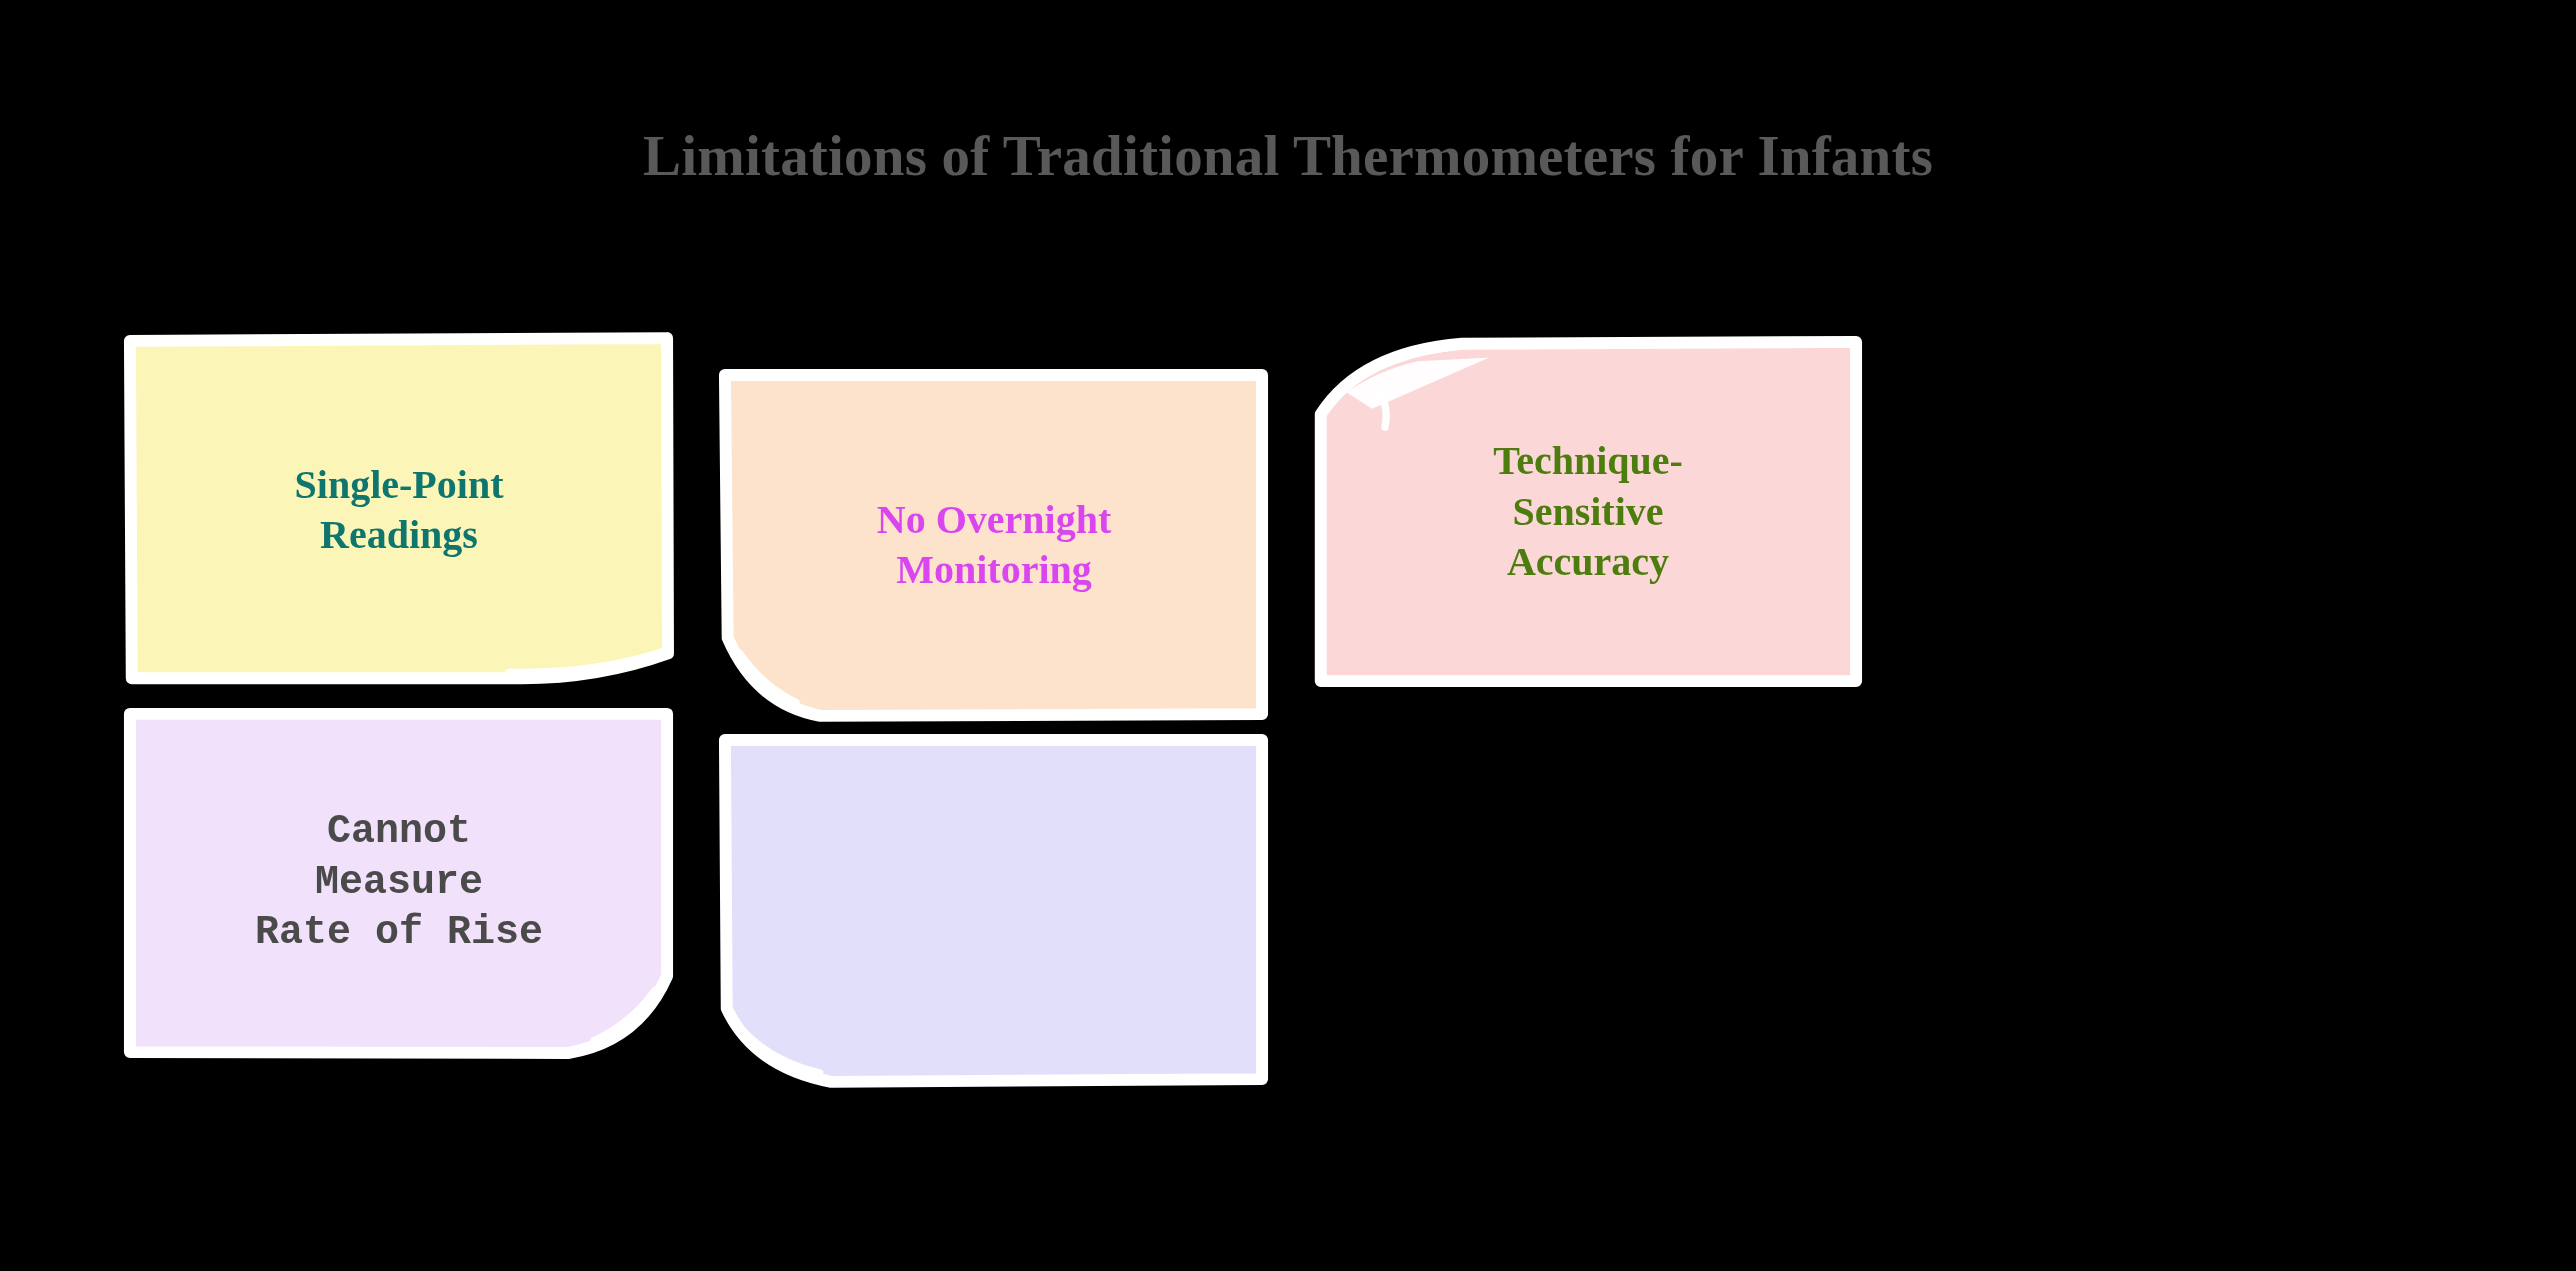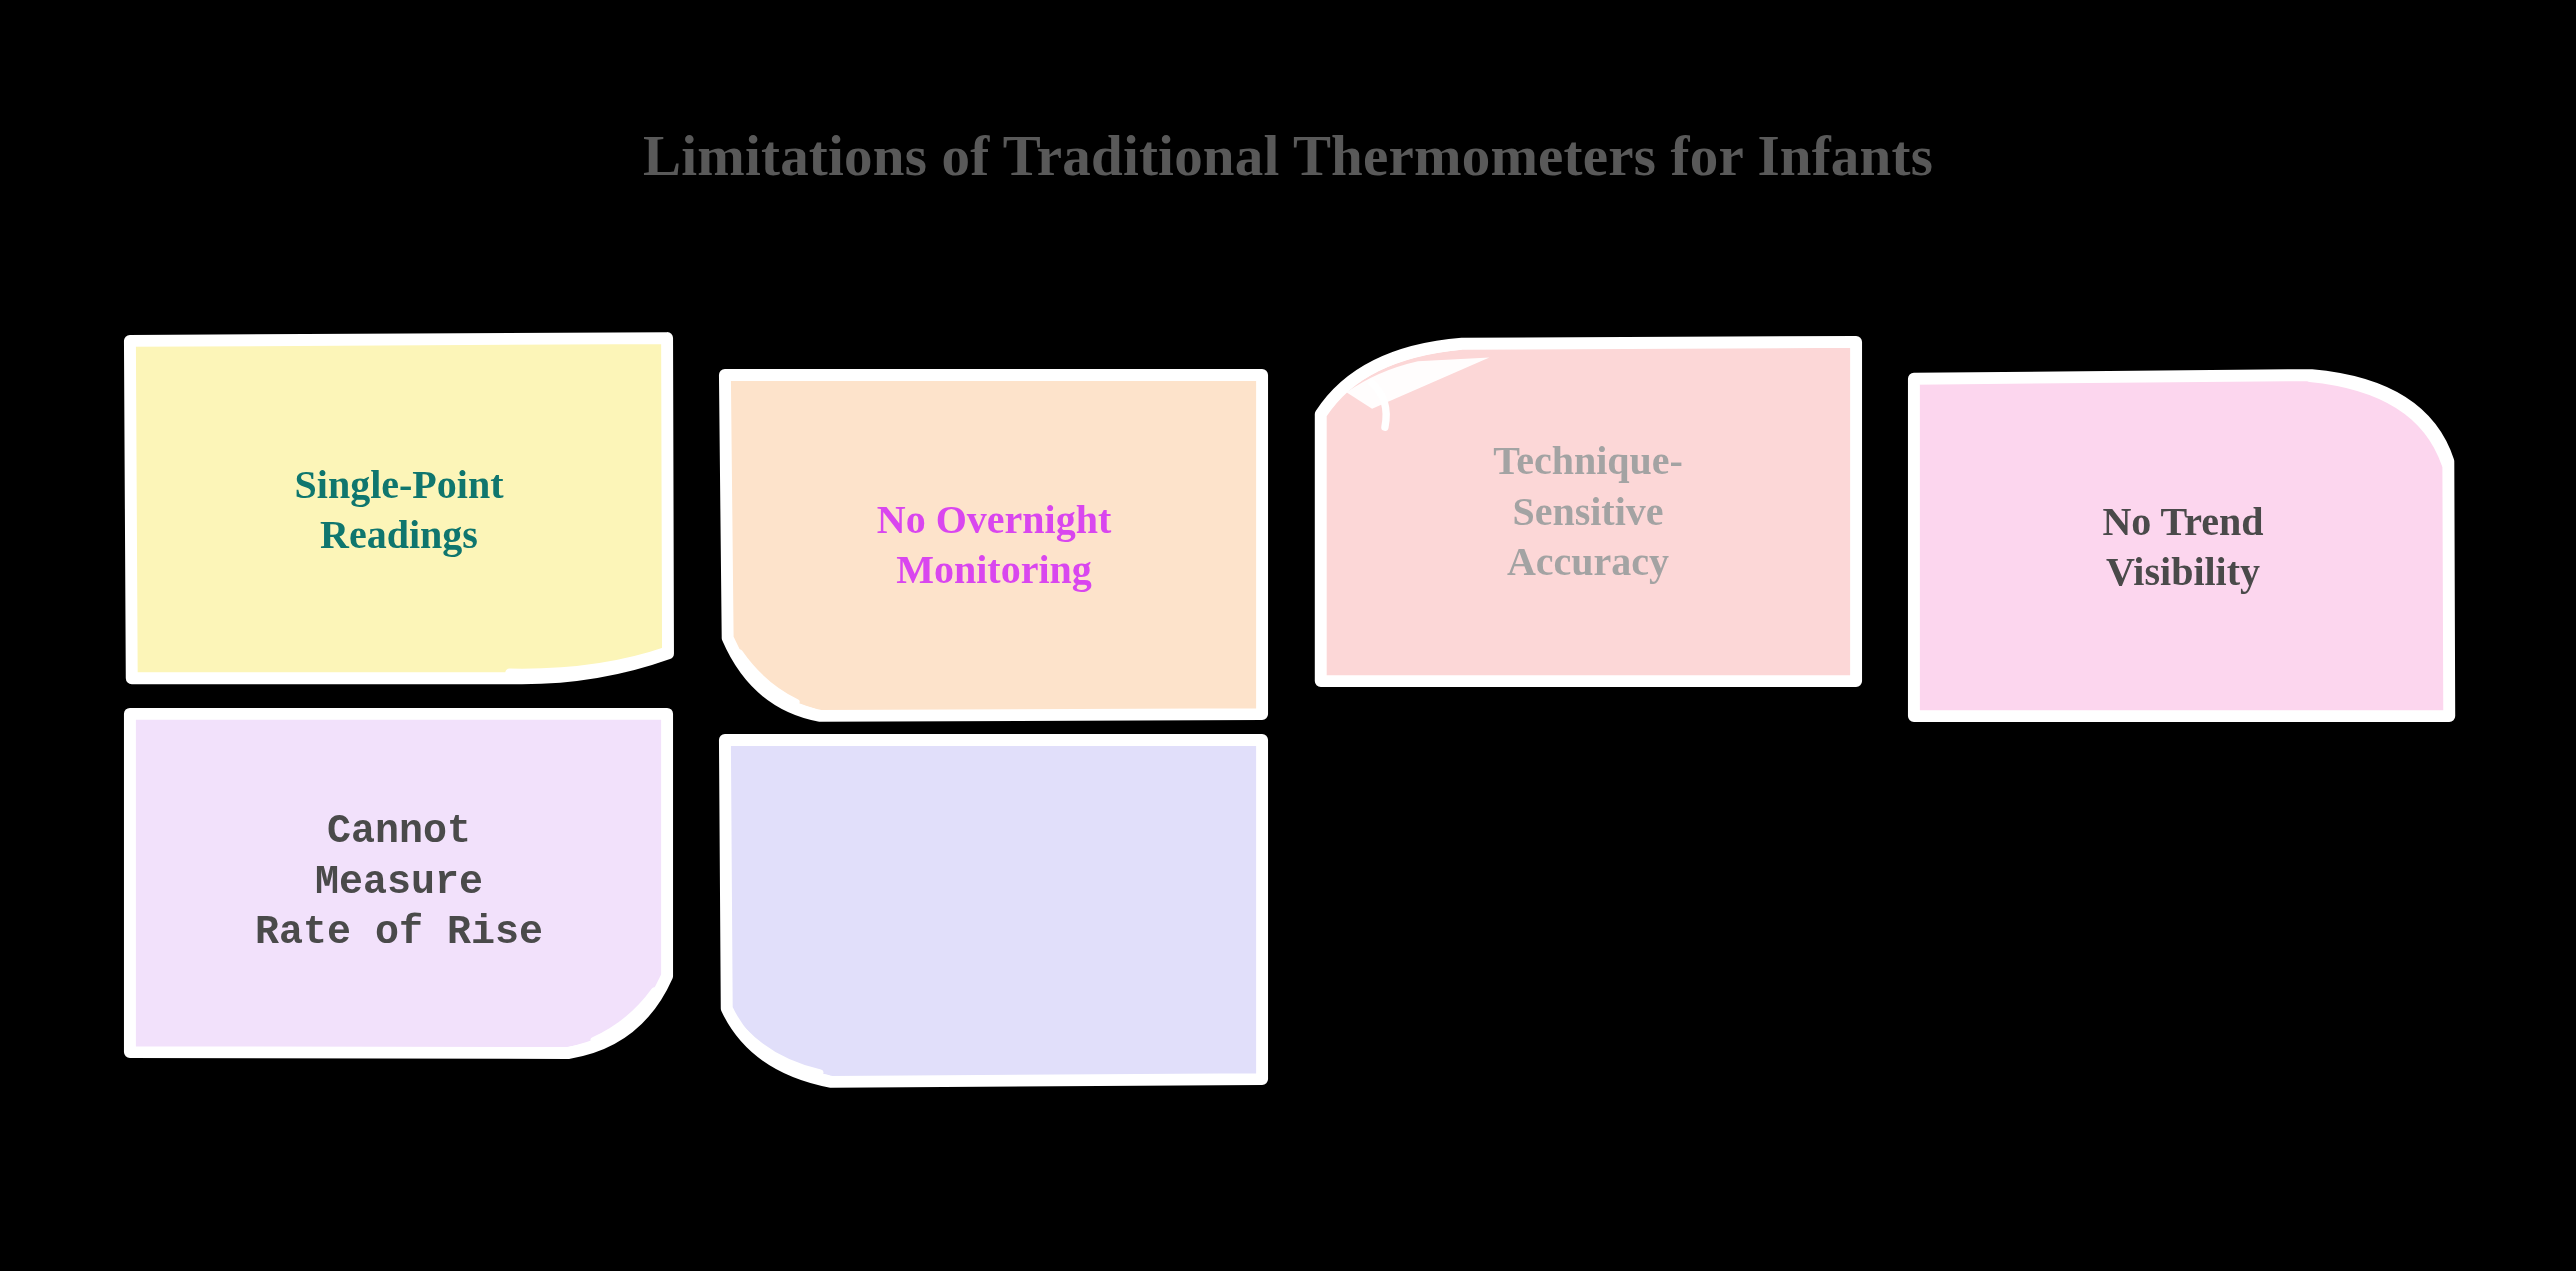--- a/index.html
+++ b/index.html
@@ -96,30 +96,23 @@
     <div class="card-label" style="color: #d946ef;">No Overnight<br>Monitoring</div>
   </div>
 
   <div class="card" id="card-3">
     <svg class="card-svg" viewBox="0 0 614 396">
       <path class="c-fill-3" d="M16,92 Q60,24 170,15 L600,13 L600,383 L16,383 Z" fill="#FCD7D7" stroke="#FFFFFF" stroke-width="13" stroke-linejoin="round"></path>
       <path d="M17,90 Q62,28 168,17" fill="none" stroke="#FFFFFF" stroke-width="9" stroke-linecap="round"></path>
       <path d="M44,68 Q78,44 122,34 L200,30 L72,86 Z" fill="#FFFFFF" opacity="0.95"></path>
       <path d="M72,58 Q92,76 86,106" fill="none" stroke="#FFFFFF" stroke-width="8" stroke-linecap="round"></path>
     </svg>
-    <div class="card-label" style="color: #a3a3a3;">Technique-<br>Sensitive<br>Accuracy</div>
+    <div class="card-label" style="color: #4d7c0f;">Technique-<br>Sensitive<br>Accuracy</div>
   </div>
 
-  <div class="card" id="card-4">
-    <svg class="card-svg" viewBox="0 0 614 396">
-      <path class="c-fill-4" d="M14,15 L448,11 Q570,22 597,105 L598,383 L14,383 Z" fill="#FCD6EE" stroke="#FFFFFF" stroke-width="13" stroke-linejoin="round"></path>
-      <path d="M446,14 Q566,26 594,108" fill="none" stroke="#FFFFFF" stroke-width="9" stroke-linecap="round"></path>
-    </svg>
-    <div class="card-label" style="color: rgb(74, 74, 74);">No Trend<br>Visibility</div>
-  </div>
 
   <div class="card" id="card-5">
     <svg class="card-svg" viewBox="0 0 614 396">
       <path class="c-fill-5" d="M14,14 L600,14 L600,300 Q568,372 492,384 L14,383 Z" fill="#F2E1FB" stroke="#FFFFFF" stroke-width="13" stroke-linejoin="round"></path>
       <path d="M598,300 Q576,364 492,382" fill="none" stroke="#FFFFFF" stroke-width="9" stroke-linecap="round"></path>
       <path d="M586,316 Q560,352 520,370" fill="none" stroke="#FFFFFF" stroke-width="7" stroke-linecap="round"></path>
     </svg>
     <div class="card-label" style="color: rgb(74, 74, 74);">Cannot<br>Measure<br>Rate of Rise</div>
   </div>
 

